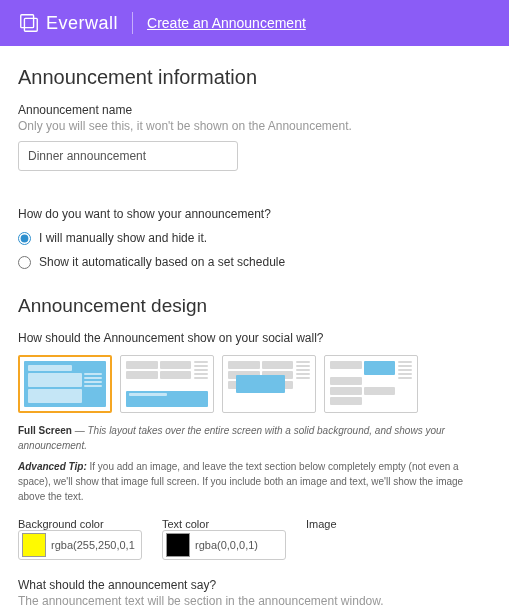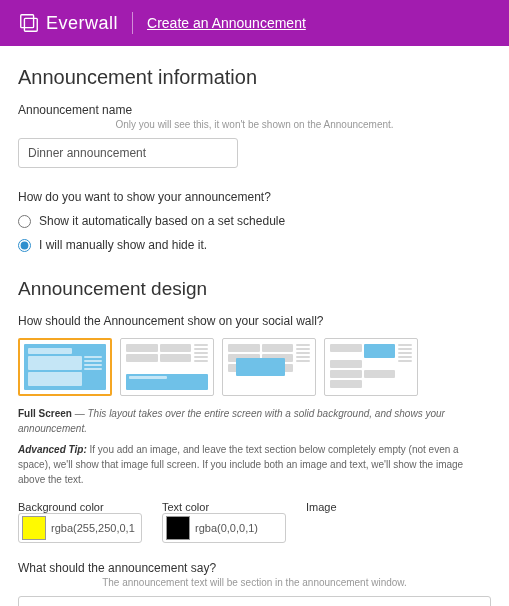--- a/index.html
+++ b/index.html
@@ -1,28 +1,28 @@
 <!DOCTYPE html>
 <html><head>
 <meta charset="utf-8">
 <style>
 * { box-sizing: border-box; margin: 0; padding: 0; }
 body { font-family: -apple-system, "Segoe UI", Helvetica, Arial, sans-serif; background: #f8f8f8; width: 509px; }
 .container { background: #fff; margin: 0; }
-.header { background: #a21caf; color: #fff; padding: 12px 18px; display: flex; align-items: center; }
+.header { background: #8b5cf6; color: #fff; padding: 12px 18px; display: flex; align-items: center; }
 .logo { display: flex; align-items: center; font-size: 18px; font-weight: 300; letter-spacing: 0.5px; }
 .logo svg { margin-right: 6px; }
 .divider { width: 1px; height: 22px; background: rgba(255,255,255,0.5); margin: 0 14px; }
 .header-title { font-size: 14px; font-weight: 300; text-decoration: underline; }
 .content { padding: 20px 18px 10px 18px; }
 h1 { font-size: 20px; font-weight: 400; color: #333; margin-bottom: 14px; }
 .label { font-size: 12px; color: #333; margin-bottom: 2px; }
-.hint { font-size: 10px; color: #999; margin-bottom: 8px; text-align: center; }
+.hint { font-size: 12px; color: #999; margin-bottom: 8px; }
 input[type=text].field { width: 220px; padding: 7px 9px; border: 1px solid #ccc; border-radius: 3px; font-size: 12px; color: #555; }
-.section-q { font-size: 12px; color: #333; margin-top: 22px; margin-bottom: 10px; }
+.section-q { font-size: 12px; color: #333; margin-top: 36px; margin-bottom: 10px; }
 .radio-row { display: flex; align-items: center; font-size: 12px; color: #333; margin-bottom: 10px; }
 .radio-row input { margin-right: 8px; accent-color: #2e8fce; }
 h2.design { font-size: 19px; font-weight: 400; color: #333; margin-top: 26px; margin-bottom: 14px; }
 .layout-grid { display: flex; gap: 8px; margin-bottom: 10px; }
 .layout-opt { width: 94px; height: 58px; border: 1px solid #ccc; border-radius: 2px; padding: 5px; display: flex; cursor: pointer; background: #fff; }
 .layout-opt.selected { border: 2px solid #f5a623; padding: 4px; }
 .layout-opt .full { background: #6fc1e8; width: 100%; height: 100%; border-radius: 1px; display: flex; flex-direction: column; padding: 4px; gap: 2px; }
 .layout-opt .bar { background: rgba(255,255,255,0.6); border-radius: 1px; }
 .grey-grid { flex: 1; display: grid; grid-template-columns: 1fr 1fr; gap: 2px; align-content: start; }
 .grey-block { background: #d8d8d8; border-radius: 1px; height: 8px; }
@@ -60,26 +60,26 @@
   </div>
 
   <div class="content">
     <h1>Announcement information</h1>
     <div class="label">Announcement name</div>
     <div class="hint">Only you will see this, it won't be shown on the Announcement.</div>
     <input type="text" class="field" value="Dinner announcement" style="">
 
     <div class="section-q">How do you want to show your announcement?</div>
     <label class="radio-row">
+      <input type="radio" name="showmode" checked="" style="">
+      <span>I will manually show and hide it.</span>
+    </label>
+    <label class="radio-row">
       <input type="radio" name="showmode" style="">
       <span>Show it automatically based on a set schedule</span>
-    </label>
-    <label class="radio-row">
-      <input type="radio" name="showmode" checked="" style="">
-      <span>I will manually show and hide it.</span>
     </label>
 
     <h2 class="design">Announcement design</h2>
     <div class="section-q" style="margin-top:0">How should the Announcement show on your social wall?</div>
 
     <div class="layout-grid">
       <div class="layout-opt selected">
         <div class="full">
           <div class="bar" style="height:6px; width:60%"></div>
           <div style="display:flex; gap:2px; flex:1">

